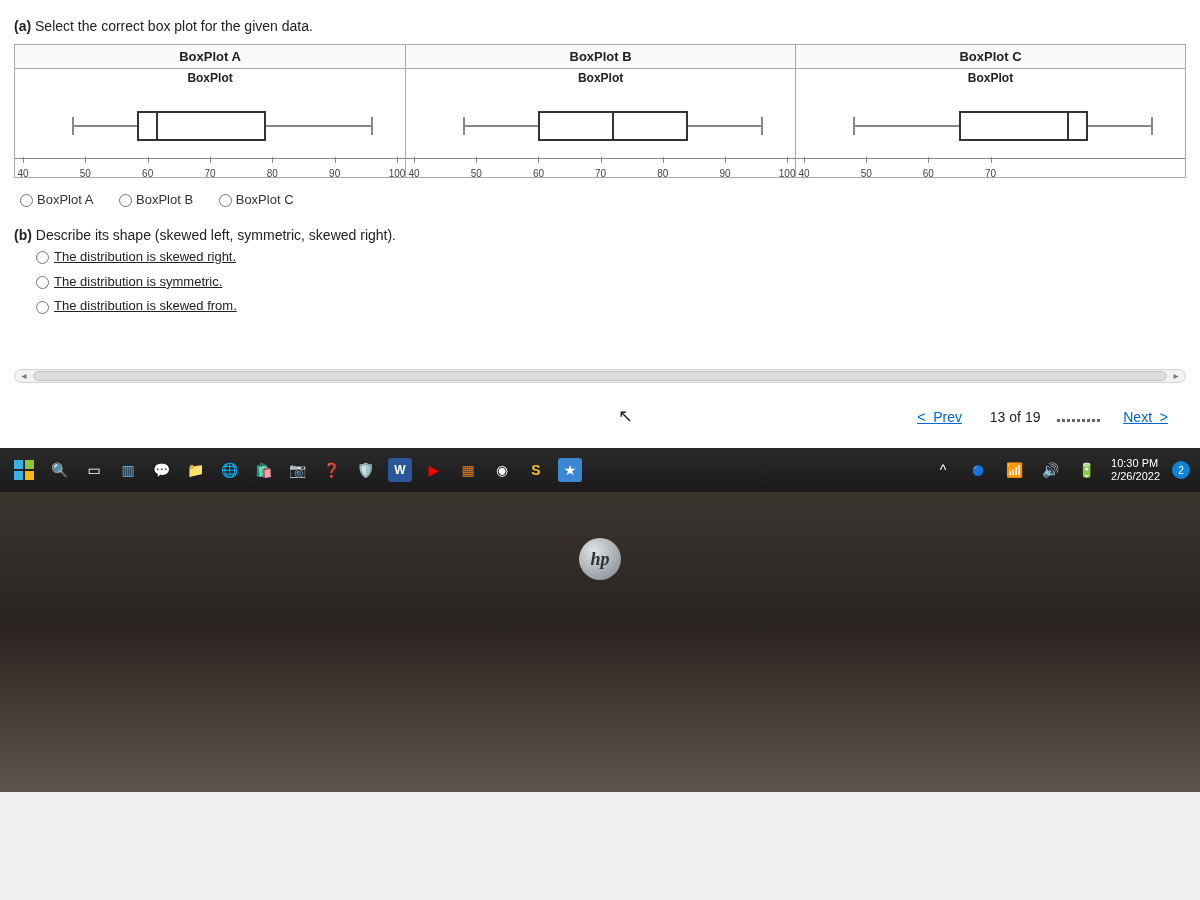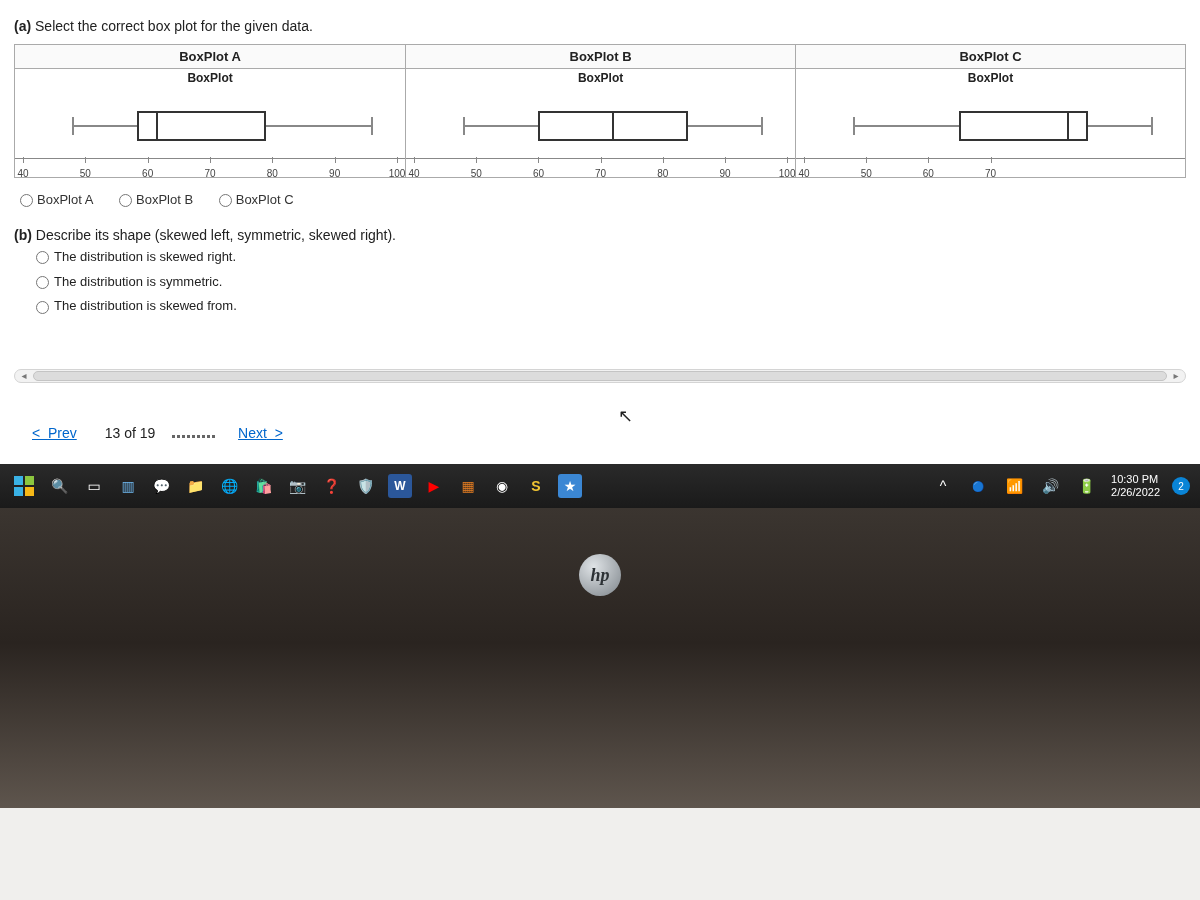--- a/index.html
+++ b/index.html
@@ -18,29 +18,29 @@
   .whisker-cap { position: absolute; top: 30px; width: 2px; height: 18px; background: #888; }
   .box { position: absolute; top: 24px; height: 30px; border: 2px solid #333; background: #fff; }
   .median { position: absolute; top: 24px; width: 2px; height: 30px; background: #333; }
   .axis { position: absolute; bottom: 18px; left: 0; right: 0; height: 1px; background: #888; }
   .tick { position: absolute; bottom: 14px; width: 1px; height: 6px; background: #888; }
   .tick-label { position: absolute; bottom: -2px; font-size: 10px; color: #444; transform: translateX(-50%); }
   .radios-a { margin: 6px 0 20px 6px; }
   .radios-a label { margin-right: 22px; font-size: 13px; color: #333; cursor: pointer; }
   .radios-a input { margin-right: 4px; vertical-align: middle; }
   .part-b { font-size: 14px; margin-bottom: 2px; }
-  .radios-b { margin-left: 22px; line-height: 1.9; }
+  .radios-b { margin-left: 22px; line-height: 1.9; text-decoration: underline; }
   .radios-b label { cursor: pointer; display: block; }
   .radios-b input { margin-right: 5px; vertical-align: middle; }
   .hscroll { margin-top: 50px; height: 14px; background: #f2f2f2; border: 1px solid #d4d4d4; border-radius: 7px; position: relative; }
   .hscroll-arrow { position: absolute; top: 0; width: 14px; height: 12px; font-size: 10px; line-height: 12px; text-align: center; color: #777; cursor: pointer; }
   .hscroll-arrow.left { left: 2px; }
   .hscroll-arrow.right { right: 2px; }
   .hscroll-thumb { position: absolute; left: 18px; right: 18px; top: 1px; bottom: 1px; background: #dcdcdc; border: 1px solid #c4c4c4; border-radius: 6px; }
-  .nav-area { text-align: left; margin-top: 42px; padding-bottom: 14px; font-size: 14px; }
+  .nav-area { text-align: right; margin-top: 26px; padding-bottom: 14px; font-size: 14px; }
   .nav-area a { color: #0066cc; text-decoration: underline; cursor: pointer; margin: 0 18px; }
   .nav-area .counter { color: #222; margin: 0 6px; }
   .grid-icon { display: inline-block; vertical-align: middle; margin-left: 6px; }
   .grid-icon span { display: inline-block; width: 3px; height: 3px; background: #666; margin: 1px; }
   .taskbar { height: 44px; background: linear-gradient(#2a2a2a, #1a1a1a); display: flex; align-items: center; padding: 0 10px; color: #fff; font-size: 11px; justify-content: space-between; }
   .tb-left { display: flex; gap: 10px; align-items: center; }
   .tb-right { display: flex; gap: 12px; align-items: center; }
   .tb-icon { width: 24px; height: 24px; display: flex; align-items: center; justify-content: center; border-radius: 3px; cursor: pointer; font-size: 14px; }
   .tb-start { width: 28px; height: 28px; display: grid; grid-template-columns: 1fr 1fr; grid-template-rows: 1fr 1fr; gap: 2px; padding: 4px; cursor: pointer; }
   .tb-start > div:nth-child(1){background:#3ab2e6;} .tb-start > div:nth-child(2){background:#8cc63f;} .tb-start > div:nth-child(3){background:#3ab2e6;} .tb-start > div:nth-child(4){background:#f6b817;}

